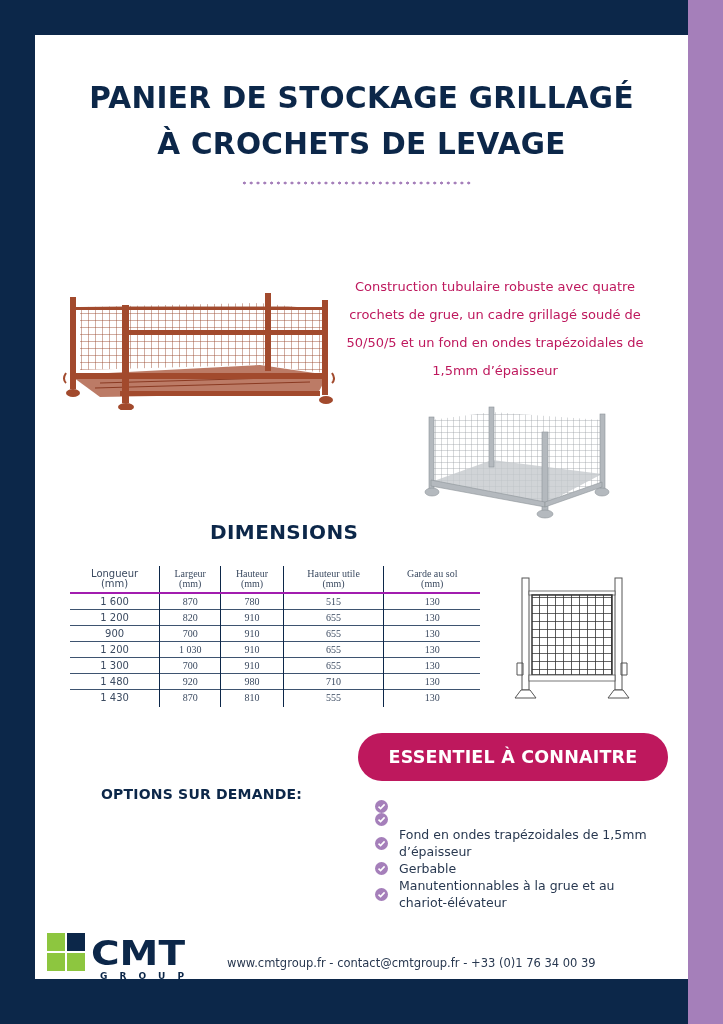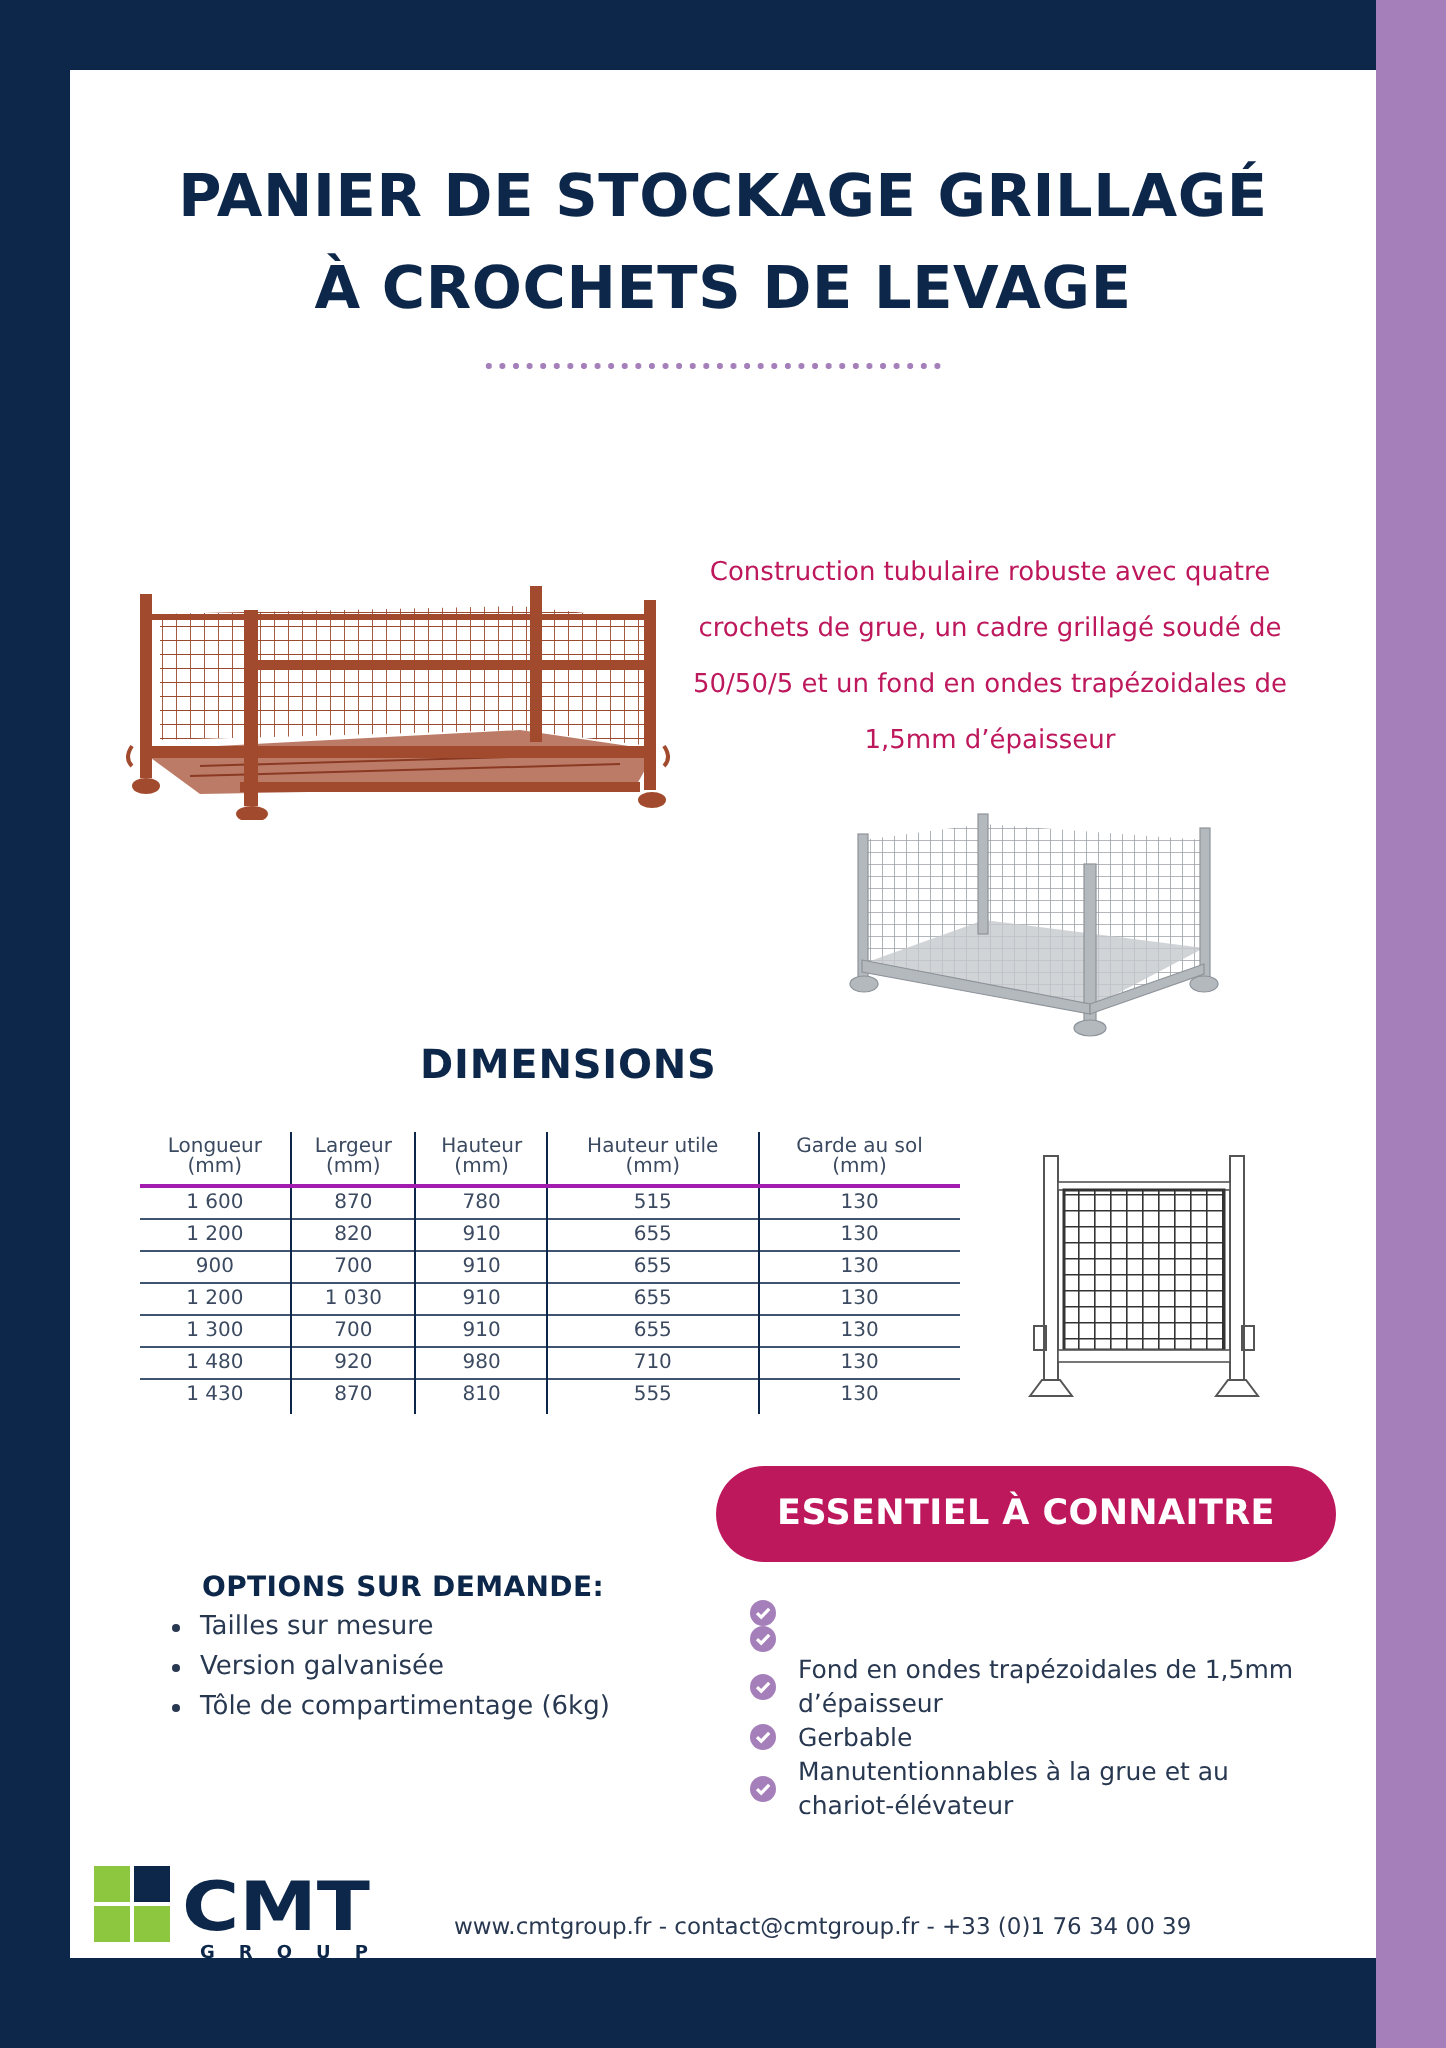--- a/index.html
+++ b/index.html
@@ -40,21 +40,21 @@
   }
   table.dims {
     position:absolute; left:35px; top:531px; width:410px;
     border-collapse:collapse; color:#3b4a60; font-size:10px;
   }
   table.dims th {
     font-weight:normal; font-size:10px; line-height:10px; padding:3px 0 3px 0;
     vertical-align:bottom;
   }
   table.dims td { text-align:center; height:15px; padding:0; line-height:15px; }
-  table.dims th + th, table.dims td + td { border-left:1.5px solid #0c2749; }
+  table.dims th + th, table.dims td + td { border-left:1.5px solid #0c2749;font-family:Liberation Serif, serif; }
   table.dims thead tr { border-bottom:2px solid #a21caf; }
   table.dims tbody tr { border-bottom:1px solid #3e5470; }
   table.dims tbody tr:last-child { border-bottom:none; }
   table.dims tbody tr:last-child td { height:17px; vertical-align:top; }
 
   .essentiel-btn {
     position:absolute; left:323px; top:698px; width:310px; height:48px;
     border-radius:24px; background:#be185d; color:#fff; border:none;
     font-weight:bold; font-size:17.5px; font-family:"DejaVu Sans", sans-serif;
     letter-spacing:0.2px;
@@ -229,25 +229,20 @@
         <td>555</td>
         <td>130</td>
       </tr>
     </tbody>
   </table>
 
   <button class="essentiel-btn">ESSENTIEL À CONNAITRE</button>
 
   <div class="options">
     <div class="options-title">OPTIONS SUR DEMANDE:</div>
-    <ul>
-      <li>Tailles sur mesure</li>
-      <li>Version galvanisée</li>
-      <li>Tôle de compartimentage (6kg)</li>
-    </ul>
   </div>
 
   <div class="features">
     <div class="feature">
       <span class="check">
           <svg width="9" height="9" viewBox="0 0 9 9">
             <path d="M1.5 4.6 L3.6 6.6 L7.6 2.4" stroke="#fff" stroke-width="1.6" fill="none"></path>
           </svg>
         </span>
     </div>

